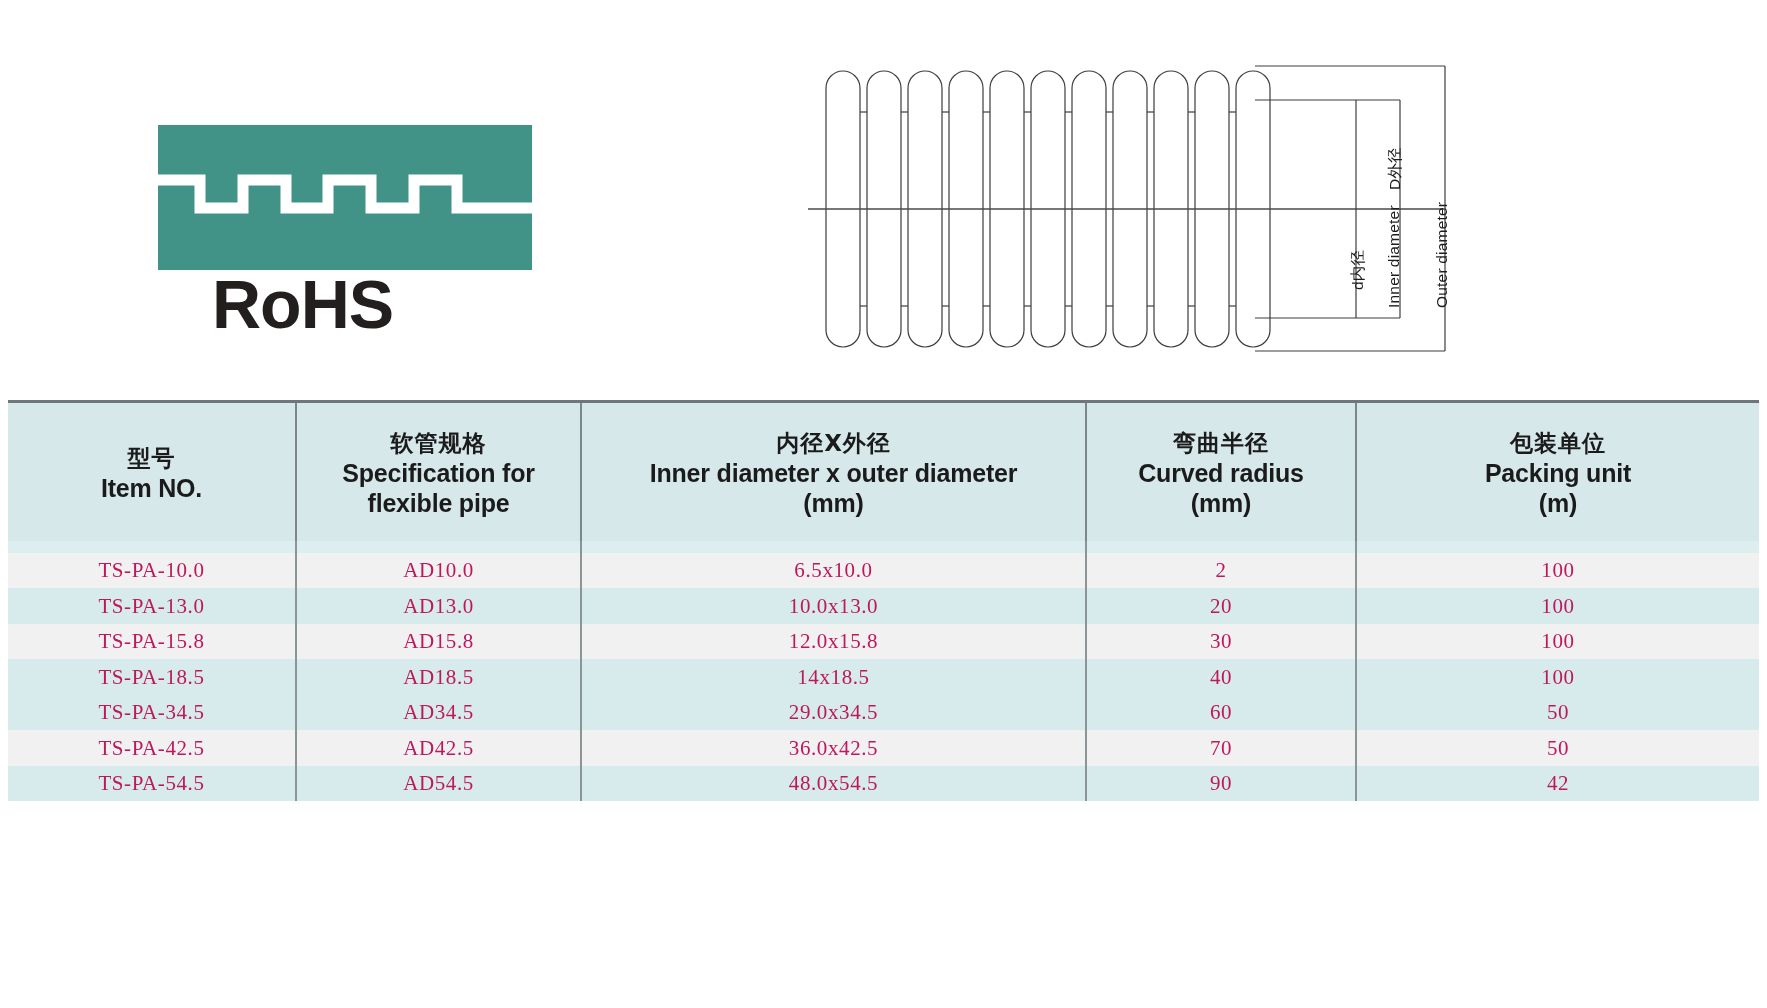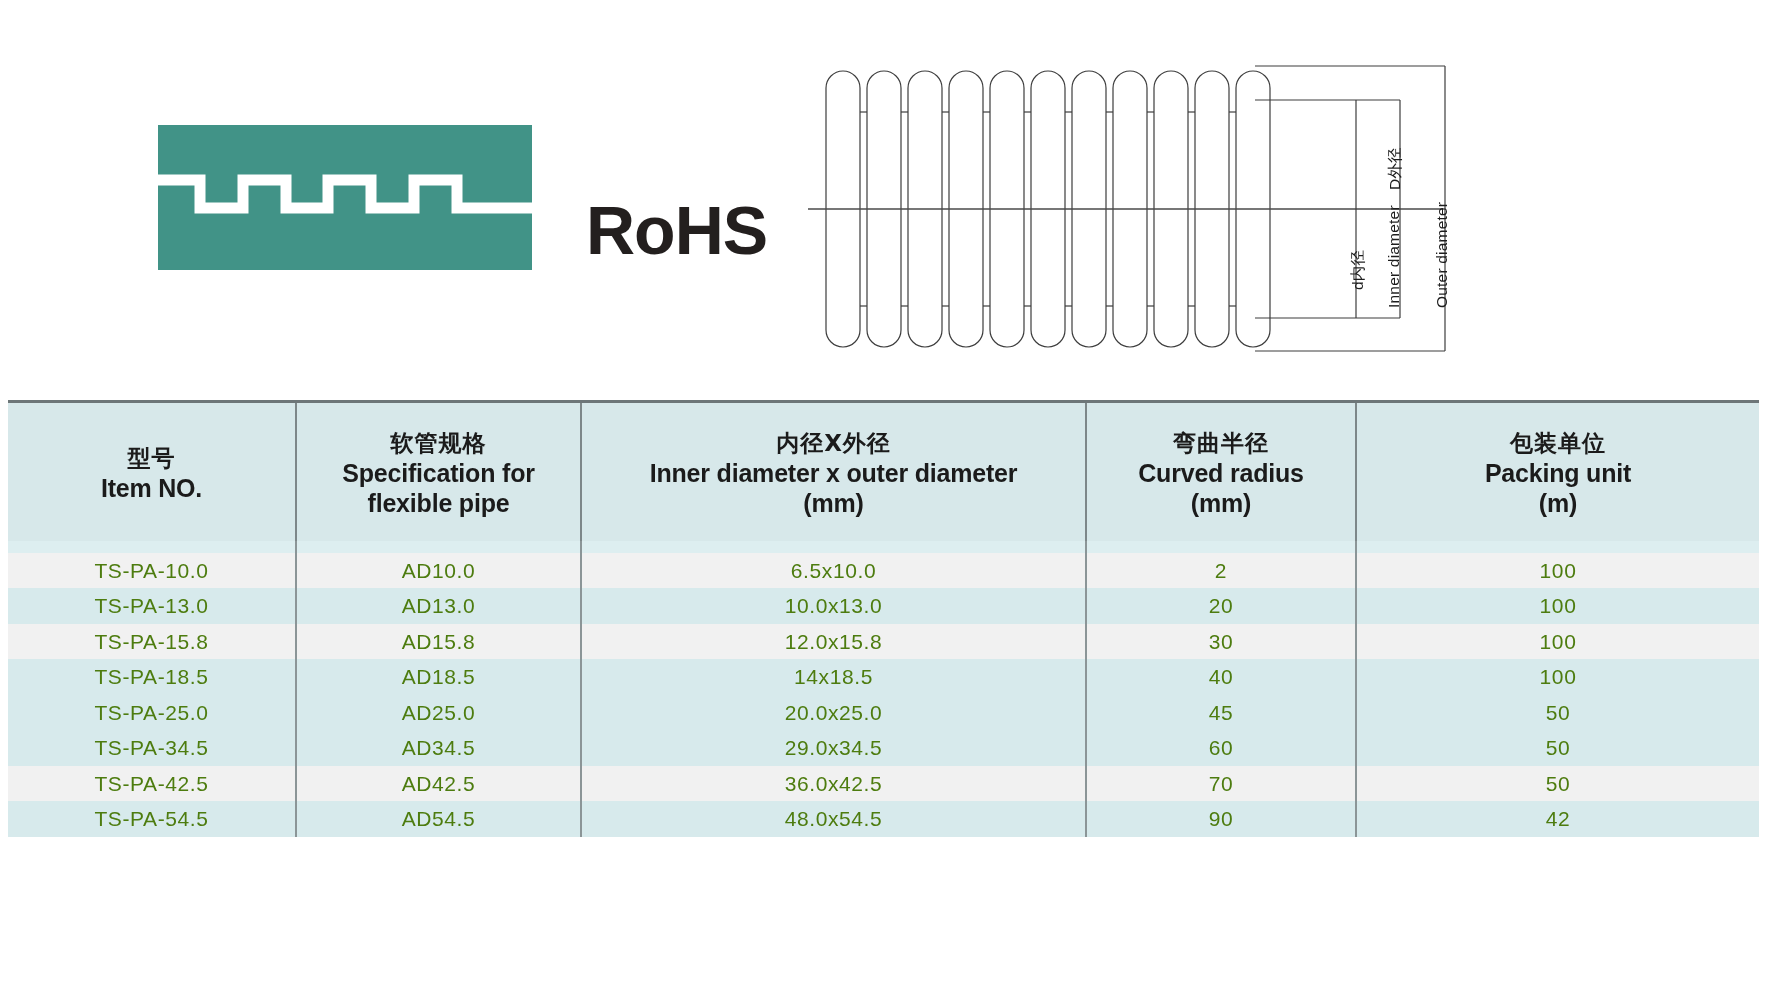--- a/index.html
+++ b/index.html
@@ -23,21 +23,22 @@
     width: 1767px;
     height: 430px;
   }
 
   
   #rohs-block {
     position: absolute;
     left: 158px;
     top: 125px;
     display: flex;
-    align-items: flex-end;
+    align-items: flex-start;
+    flex-direction: column;
   }
   #rohs-mark {
     width: 374px;
     height: 145px;
     position: relative;
     overflow: hidden;
   }
   #rohs-mark svg { display: block; }
   #rohs-word {
     margin-left: 54px;
@@ -115,23 +116,23 @@
     letter-spacing: -0.2px;
     font-family: "Liberation Sans", "DejaVu Sans", sans-serif;
   }
 
   #spec-table tbody td {
     border-left: 2px solid #8b9597;
     height: 33.5px;
     text-align: center;
     vertical-align: middle;
     font-size: 21px;
-    color: #4d7c0f;
+    color: #be185d;
     letter-spacing: 0.6px;
-    font-family: Liberation Sans, sans-serif;
+    font-family: Liberation Serif, serif;
     white-space: nowrap;
   }
   #spec-table tbody td:first-child { border-left: none; }
   #spec-table tbody tr.odd  td { background: #f1f1f1; }
   #spec-table tbody tr.even td { background: #d7eaec; }
   #spec-table tbody tr.spacer td {
     height: 12px;
     padding: 0;
     background: #ddeef0;
     border-left: 2px solid #8b9597;
@@ -281,27 +282,20 @@
         <td>100</td>
       </tr>
       <tr class="even">
         <td>TS-PA-18.5</td>
         <td>AD18.5</td>
         <td>14x18.5</td>
         <td>40</td>
         <td>100</td>
       </tr>
       <tr class="even">
-        <td>TS-PA-25.0</td>
-        <td>AD25.0</td>
-        <td>20.0x25.0</td>
-        <td>45</td>
-        <td>50</td>
-      </tr>
-      <tr class="even">
         <td>TS-PA-34.5</td>
         <td>AD34.5</td>
         <td>29.0x34.5</td>
         <td>60</td>
         <td>50</td>
       </tr>
       <tr class="odd">
         <td>TS-PA-42.5</td>
         <td>AD42.5</td>
         <td>36.0x42.5</td>

